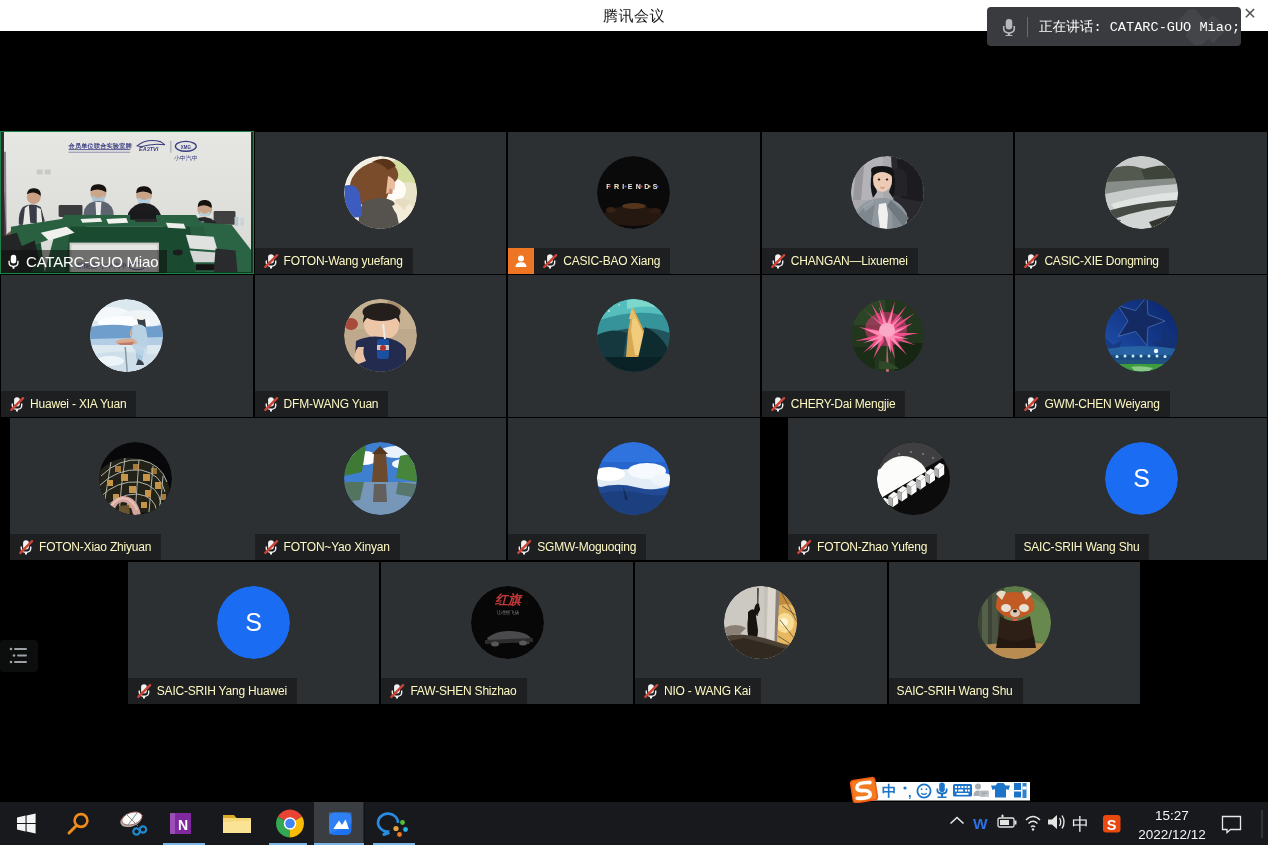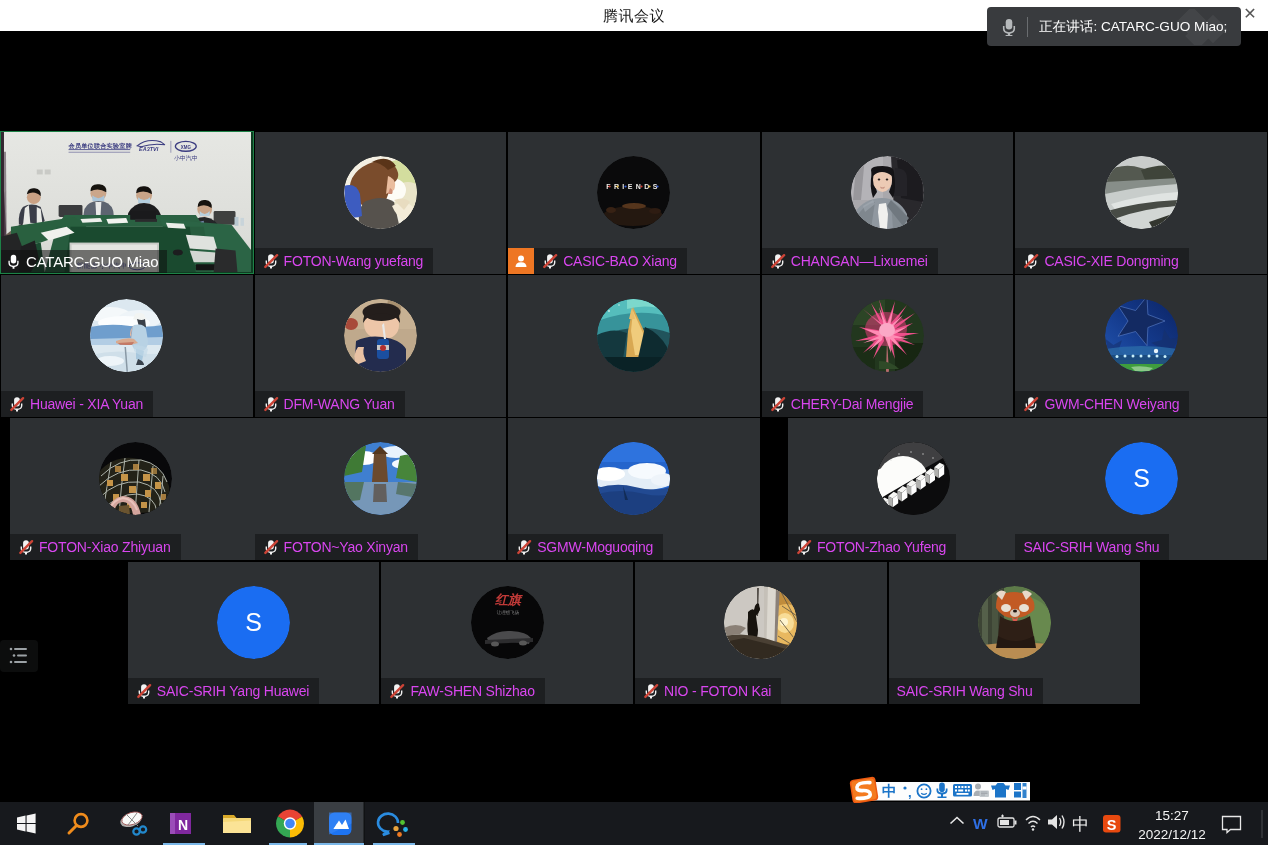--- a/index.html
+++ b/index.html
@@ -3,28 +3,28 @@
 <style>
 * { margin:0; padding:0; box-sizing:border-box; }
 html,body { width:1268px; height:845px; overflow:hidden; background:#000; font-family:"Liberation Sans",sans-serif; }
 #stage { position:relative; width:1268px; height:845px; background:#000; }
 .titlebar { position:absolute; left:0; top:0; width:1268px; height:31px; background:#ffffff; }
 .titlebar .t { position:absolute; left:0; right:0; top:7px; text-align:center; font-size:15px; color:#161616; letter-spacing:0.5px; }
 .titlebar .x { position:absolute; right:8px; top:4px; width:20px; height:20px; color:#565656; font-size:16px; line-height:20px; text-align:center; font-weight:400; }
 .toast { position:absolute; left:987px; top:7px; width:254px; height:39px; background:#393b3e; border-radius:4px; display:flex; align-items:center; overflow:hidden; }
 .toast .mic { margin-left:13px; }
 .toast .div { width:1px; height:20px; background:#6a6d70; margin-left:9px; }
-.toast .txt { color:#fdfdfd; font-size:13.6px; margin-left:11px; white-space:nowrap; }
+.toast .txt { color:#fdfdfd; font-size:13.6px; margin-left:11px; white-space:nowrap;font-family:Liberation Mono, monospace; }
 .toast .wm { position:absolute; right:10px; top:2px; width:80px; height:36px; opacity:0.055; }
 .tile { position:absolute; width:251.6px; height:142px; background:#2d3033; overflow:hidden; }
 .av { position:absolute; left:50%; top:24px; width:73px; height:73px; margin-left:-36.5px; border-radius:50%; overflow:hidden; }
 .nwrap { position:absolute; left:0; bottom:0; height:26px; display:flex; align-items:stretch; }
 .host { width:26px; background:#ee7623; display:flex; align-items:center; justify-content:center; }
 .nbar { background:#1d1f21; display:flex; align-items:center; gap:5px; padding:0 10px 0 8px; }
-.nbar span { color:#d946ef; font-size:14px; letter-spacing:-0.2px; white-space:nowrap; }
+.nbar span { color:#fef9c3; font-size:12px; letter-spacing:-0.2px; white-space:nowrap; }
 .vtile { position:absolute; left:0; top:130.6px; width:253.6px; height:143.4px; background:#0f3d22; border:1.6px solid #1d8247; }
 .vtile svg.scene { position:absolute; left:0; top:0; width:250.4px; height:140.2px; }
 .vname { position:absolute; left:0; bottom:0; height:23px; background:rgba(15,15,15,0.55); display:flex; align-items:center; gap:5px; padding:0 9px 0 5px; }
 .vname span { color:#ffffff; font-size:15px; letter-spacing:-0.2px; white-space:nowrap; }
 .listicon { position:absolute; left:0; top:640px; width:38px; height:32px; background:#0c0d0d; border-radius:4px; }
 .taskbar { position:absolute; left:0; top:802px; width:1268px; height:43px; }
 .sogou { position:absolute; left:848px; top:776px; width:185px; height:27px; }
 </style></head>
 <body>
 <div id="stage">
@@ -761,21 +761,21 @@
         </svg></div>
       <div class="nwrap">
         <div class="nbar">
           <svg width="16" height="16" viewBox="0 0 16 16" style="flex:0 0 auto">
             <g fill="#f2f2f2">
               <rect x="5.1" y="1.2" width="5.8" height="9.2" rx="2.9"></rect>
               <path d="M2.6 7.4 L4 7.4 L4 9.4 Q4 12.6 8 12.6 Q12 12.6 12 9.4 L12 7.4 L13.4 7.4 L13.4 9.6 Q13.4 13.2 9 13.9 L9 15.4 L7 15.4 L7 13.9 Q2.6 13.2 2.6 9.6 Z"></path>
             </g>
             <rect x="-1.4" y="7" width="19" height="2.4" rx="1.2" fill="#cc4437" transform="rotate(-45 8 8)"></rect>
           </svg>
-          <span>NIO - FOTON Kai</span>
+          <span>NIO - WANG Kai</span>
         </div>
       </div>
     </div>
     <div class="tile" style="left:888.6px;top:561.8px">
       <div class="av"><svg width="73" height="73" viewBox="0 0 73 73">
           <defs>
             <clipPath id="c-panda">
               <circle cx="36.5" cy="36.5" r="36.5"></circle>
             </clipPath>
           </defs>

